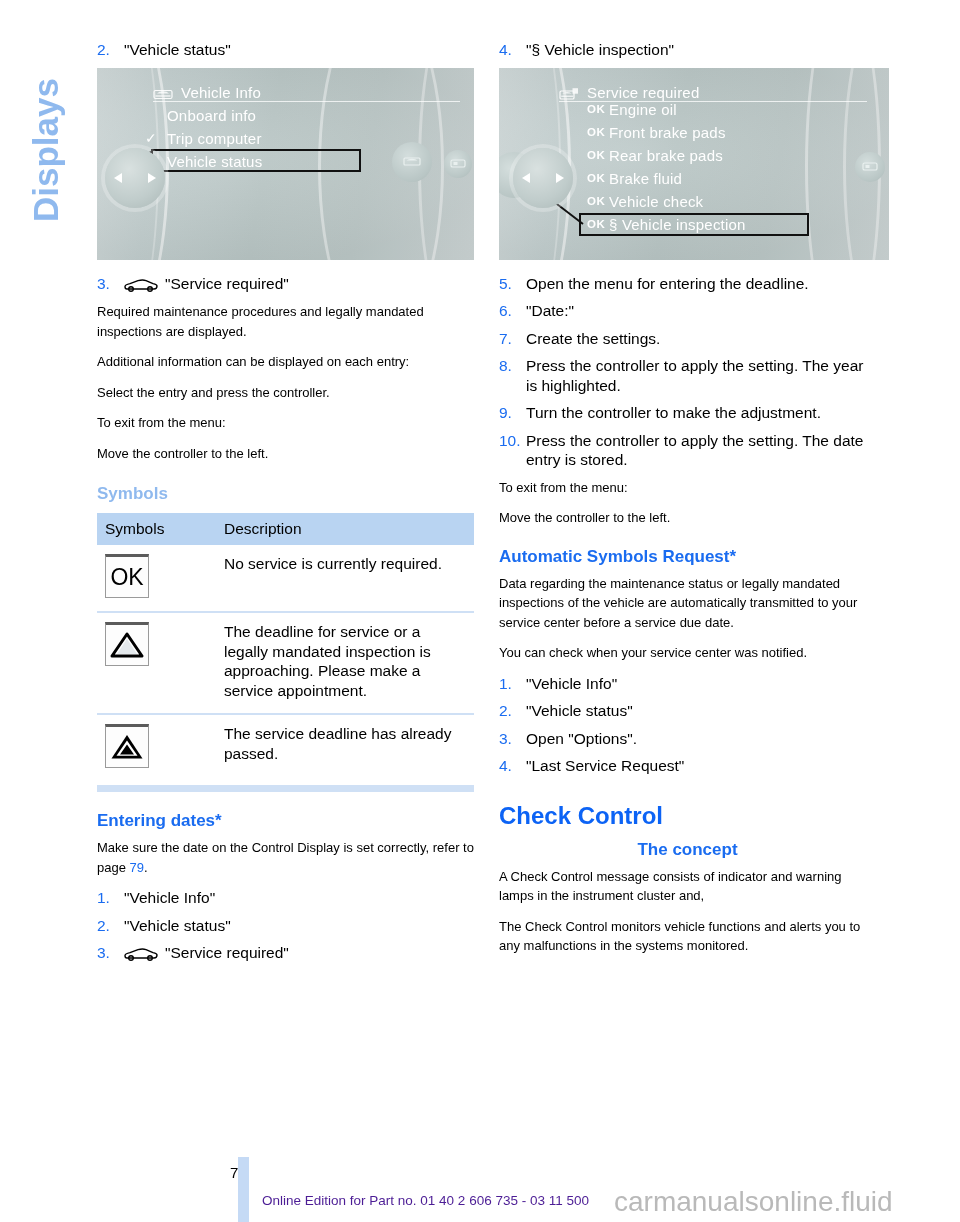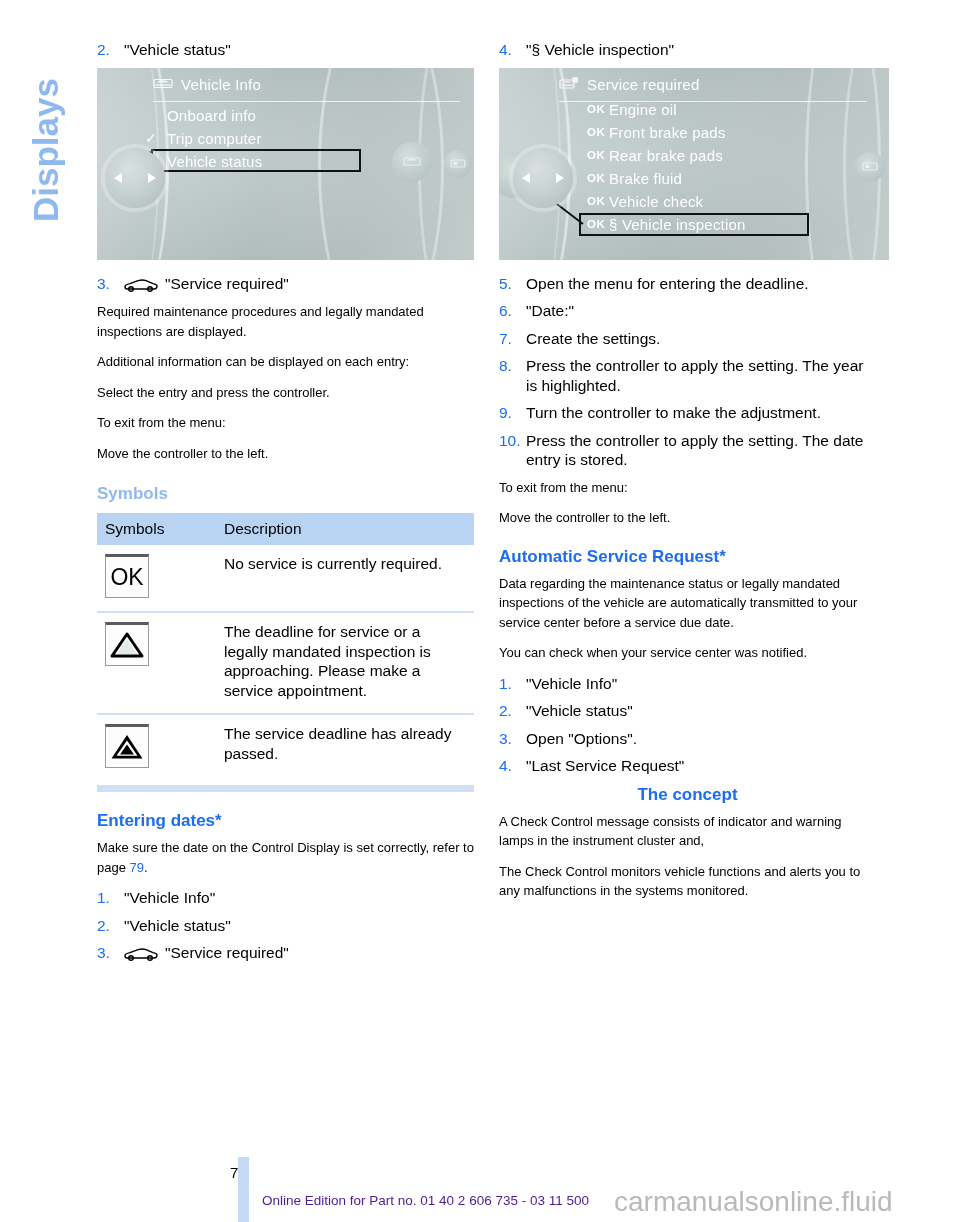--- a/index.html
+++ b/index.html
@@ -74,21 +74,21 @@
   .arc{position:absolute;top:-40%;height:180%;border-radius:50%;pointer-events:none;}
   .a1{left:-34px;width:100px;border:3px solid rgba(255,255,255,.55);}
   .a2{left:-12px;width:70px;border:2px solid rgba(255,255,255,.30);}
   .a3{right:30px;width:120px;border:3px solid rgba(255,255,255,.45);}
   .a4{right:-30px;width:80px;border:3px solid rgba(255,255,255,.40);}
   .dshade{position:absolute;inset:0;background:radial-gradient(ellipse at 35% 45%, rgba(255,255,255,.10) 0%, rgba(0,0,0,.05) 75%);}
 
   .dtitlebar{
     position:absolute;left:56px;right:14px;top:8px;height:25px;
     border-bottom:1px solid rgba(255,255,255,.75);
-    display:flex;align-items:flex-start;
+    display:flex;align-items:flex-end;
   }
   .dtitle{color:#ffffff;font-size:15px;margin-left:8px;letter-spacing:.2px;}
   .dicon{width:20px;height:14px;position:relative;opacity:.92;}
 
   .dlist{position:absolute;left:0;right:0;top:36px;}
   .drow{
     display:flex;align-items:center;
     height:23px;color:#ffffff;font-size:15px;
     padding-left:48px;letter-spacing:.2px;
   }
@@ -428,21 +428,21 @@
       </div>
       <div class="step">
         <div class="num">10.</div>
         <div class="body">Press the controller to apply the setting. The date entry is stored.</div>
       </div>
     </div>
 
     <p class="para">To exit from the menu:</p>
     <p class="para">Move the controller to the left.</p>
 
-    <h3 class="blue-mid">Automatic Service Request*</h3>
+    <h3 class="blue-mid">Automatic Symbols Request*</h3>
     <p class="para">Data regarding the maintenance status or legally mandated inspections of the vehicle are automatically transmitted to your service center before a service due date.</p>
     <p class="para">You can check when your service center was notified.</p>
 
     <div class="steps">
       <div class="step">
         <div class="num">1.</div>
         <div class="body">"Vehicle Info"</div>
       </div>
       <div class="step">
         <div class="num">2.</div>
@@ -451,20 +451,21 @@
       <div class="step">
         <div class="num">3.</div>
         <div class="body">Open "Options".</div>
       </div>
       <div class="step">
         <div class="num">4.</div>
         <div class="body">"Last Service Request"</div>
       </div>
     </div>
 
+    <h2 class="blue-big">Check Control</h2>
     <h3 class="blue-mid" style="margin-top:4px;text-align:center;">The concept</h3>
     <p class="para">A Check Control message consists of indicator and warning lamps in the instrument cluster and,</p>
     <p class="para">The Check Control monitors vehicle functions and alerts you to any malfunctions in the systems monitored.</p>
   </div>
 
   <div class="foot-pagenum">76</div>
   <div class="foot-bar"></div>
   <div class="foot-text">Online Edition for Part no. 01 40 2 606 735 - 03 11 500</div>
   <div class="watermark">carmanualsonline.fluid</div>
 

